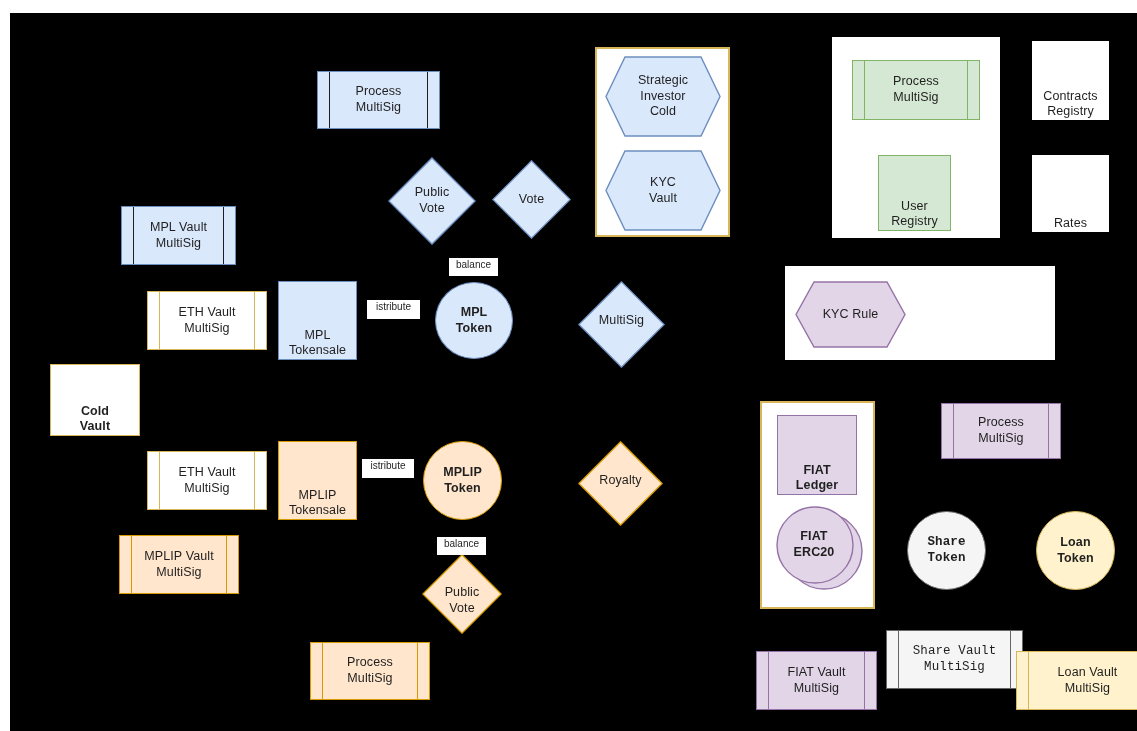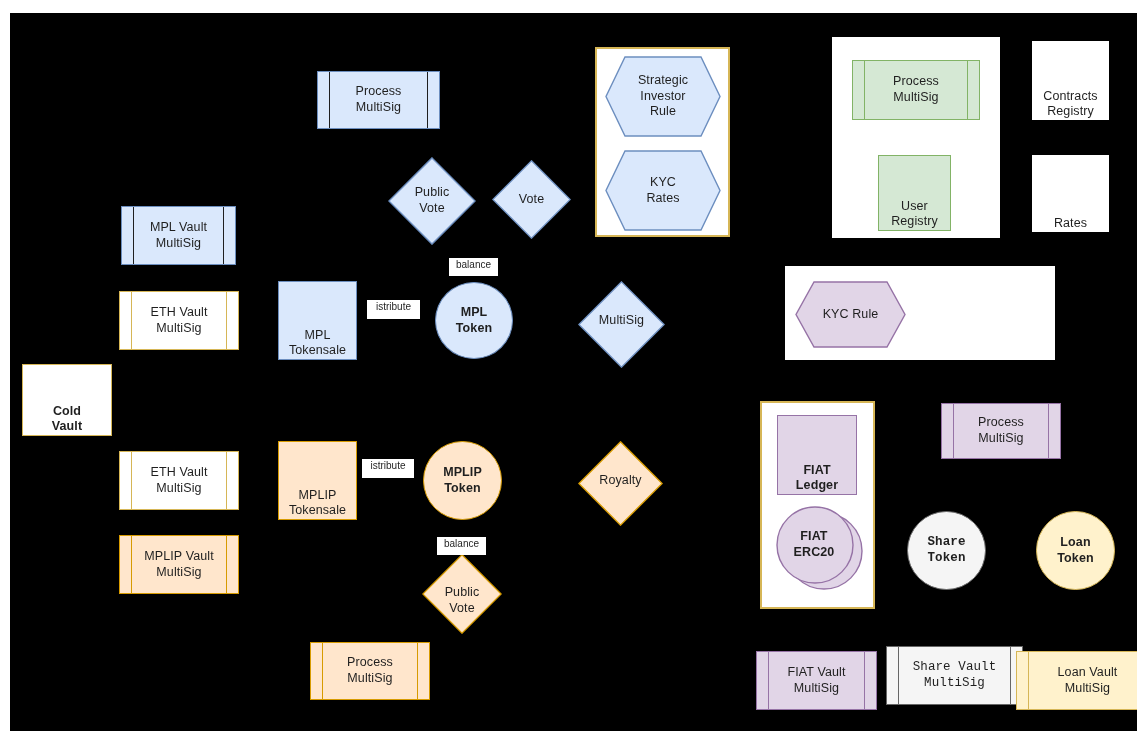--- a/index.html
+++ b/index.html
@@ -84,21 +84,21 @@
     box-sizing: border-box;
     line-height: 1.2;
   }
 
   .bold { font-weight: bold; }
 
   
   .c-blue   { background:#dae8fc; border-color:#6c8ebf; color:#6c8ebf; }
   .c-blue   .node-text, .c-blue > span { color:#1f1f1f; }
   .c-orange { background:#ffe6cc; border-color:#d79b00; color:#d79b00; }
-  .c-white-orange { background:#ffffff; border-color:#d6b656; color:#d6b656; }
+  .c-white-orange { background:#ffffff; border-color:#d6b656; color:#d6b656;margin-left:28px; }
   .c-green  { background:#d5e8d4; border-color:#82b366; color:#82b366; }
   .c-purple { background:#e1d5e7; border-color:#9673a6; color:#9673a6; }
   .c-grey   { background:#f5f5f5; border-color:#666666; color:#666666;font-family:Liberation Mono, monospace; }
   .c-yellow { background:#fff2cc; border-color:#d6b656; color:#d6b656; }
   .c-plain  { background:#ffffff; border-color:#000000; color:#000000; }
 
   .node > .txt { position: relative; z-index: 3; color: #1f1f1f; padding: 0 4px; }
 </style>
 </head>
 <body>
@@ -173,29 +173,29 @@
     </svg>
     <span class="txt dlabel">MultiSig</span>
   </div>
 
   <div class="node hexa" style="left:605px; top:56px; width:116px; height:81px;">
     <svg class="hshape" viewBox="0 0 116 81" preserveAspectRatio="none">
       <polygon points="20,1 96,1 115,40.5 96,80 20,80 1,40.5" fill="#dae8fc" stroke="#6c8ebf" stroke-width="1.4"></polygon>
     </svg>
     <span class="txt hlabel">Strategic
 Investor
-Rule</span>
+Cold</span>
   </div>
 
   <div class="node hexa" style="left:605px; top:150px; width:116px; height:81px;">
     <svg class="hshape" viewBox="0 0 116 81" preserveAspectRatio="none">
       <polygon points="20,1 96,1 115,40.5 96,80 20,80 1,40.5" fill="#dae8fc" stroke="#6c8ebf" stroke-width="1.4"></polygon>
     </svg>
     <span class="txt hlabel">KYC
-Rates</span>
+Vault</span>
   </div>
 
   <div class="node process c-green" style="left:852px; top:60px; width:128px; height:60px;">
     <span class="bar-l"></span>
     <span class="bar-r"></span>
     <span class="txt">Process
 MultiSig</span>
   </div>
 
   <div class="node rect c-green" style="left:878px; top:155px; width:73px; height:76px;">
@@ -297,21 +297,21 @@
 Token</span>
   </div>
 
   <div class="node process c-purple" style="left:756px; top:651px; width:121px; height:59px;">
     <span class="bar-l"></span>
     <span class="bar-r"></span>
     <span class="txt">FIAT Vault
 MultiSig</span>
   </div>
 
-  <div class="node process c-grey" style="left:886px; top:646px; width:137px; height:59px;">
+  <div class="node process c-grey" style="left:886px; top:630px; width:137px; height:59px;">
     <span class="bar-l"></span>
     <span class="bar-r"></span>
     <span class="txt">Share Vault
 MultiSig</span>
   </div>
 
   <div class="node process c-yellow" style="left:1016px; top:651px; width:143px; height:59px;">
     <span class="bar-l"></span>
     <span class="bar-r"></span>
     <span class="txt">Loan Vault

